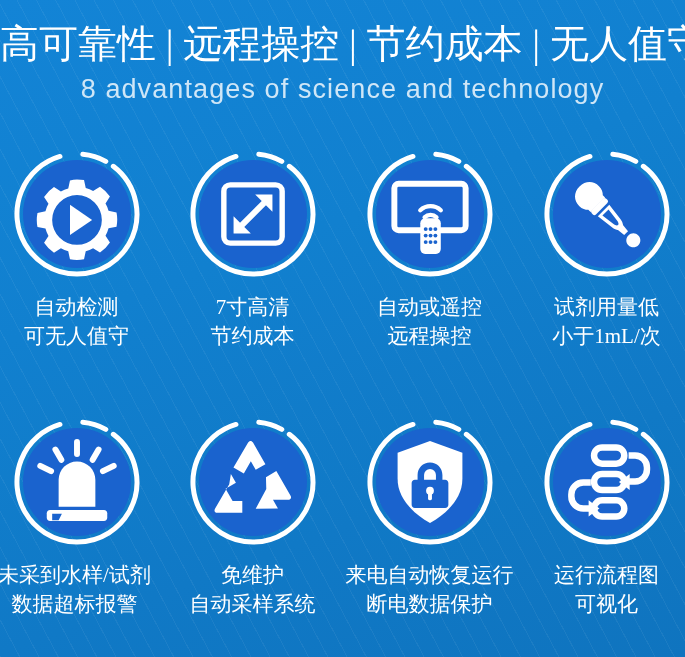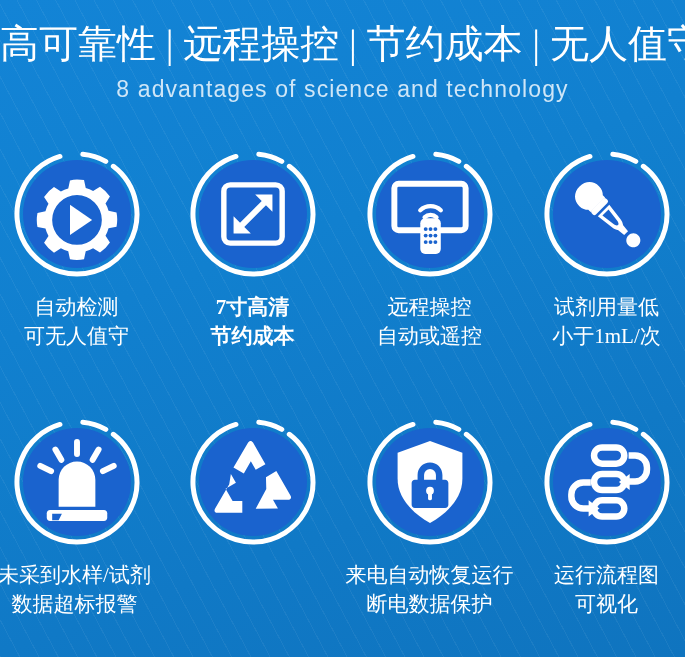--- a/index.html
+++ b/index.html
@@ -31,39 +31,39 @@
     position:absolute;top:21px;left:0;width:685px;
     font-family:"Liberation Serif","DejaVu Serif",serif;
     font-size:39px;line-height:46px;
     color:#ffffff;
     letter-spacing:0px;
     white-space:nowrap;
   }
   .subtitle{
     position:absolute;top:76px;left:0;width:685px;
     font-family:"Liberation Sans","DejaVu Sans",sans-serif;
-    font-size:23px;line-height:26px;
+    font-size:27px;line-height:26px;
     color:#cfe6f7;
     letter-spacing:1.1px;
     font-weight:300;
     white-space:nowrap;
   }
   
   .grid{
     position:absolute;top:140px;left:0;width:685px;height:517px;
   }
   .row{position:absolute;left:0;width:685px;height:250px;}
   .row-1{top:10px;}
   .row-2{top:278px;}
   .cell{
     position:absolute;top:0;width:171px;height:250px;
     text-align:center;
   }
   .cell-0{left:-9px;}
-  .cell-1{left:167px;font-weight:bold;}
+  .cell-1{left:167px;}
   .cell-2{left:344px;}
   .cell-3{left:521px;}
 
   .icon-wrap{
     position:relative;
     width:128px;height:128px;
     margin:0 auto;
   }
   .ring{
     position:absolute;top:0;left:0;width:128px;height:128px;
@@ -156,22 +156,22 @@
               <circle cx="46" cy="70" r="1.8"></circle>
                 <circle cx="50.5" cy="70" r="1.8"></circle>
                 <circle cx="55" cy="70" r="1.8"></circle>
               <circle cx="46" cy="76" r="1.8"></circle>
                 <circle cx="50.5" cy="76" r="1.8"></circle>
                 <circle cx="55" cy="76" r="1.8"></circle>
             </g>
           </svg>
         </div>
         <div class="caption">
+          <span class="ln">自动或遥控</span>
           <span class="ln">远程操控</span>
-          <span class="ln">自动或遥控</span>
         </div>
       </div>
 
       <div class="cell cell-3">
         <div class="icon-wrap">
           <svg class="ring" viewBox="0 0 128 128">
             <path d="M64 4 A60 60 0 1 1 63.9 4" fill="none" stroke="#ffffff" stroke-width="5" stroke-linecap="round" stroke-dasharray="24 9 320" stroke-dashoffset="-6"></path>
           </svg>
           <div class="disc"></div>
           <svg class="glyph" viewBox="0 0 100 100">
@@ -233,20 +233,24 @@
               <path d="M62 45.5l9.6-5.6 13.2 22.8c1.1 2 .1 3.8-2.2 3.8H68.5l4.6 8-20.6.2 9.8-18.3z"></path>
               <path d="M48.5 86.5l-9.9-17.8 19.9-.1-4.8 8.4 9 .1v11z" opacity="0"></path>
             </g>
             <g fill="#ffffff">
               <path d="M40.5 67.8h11v10.4h7.8L48.5 89 37.3 78.2h3.2z" opacity="0"></path>
             </g>
             <path fill="#ffffff" d="M55.5 66.5h13.2l-9.3 16-13.6-7.8z" opacity="0"></path>
             <path fill="#ffffff" d="M34 67.5h18v11h9L48.5 90 36 78.5h-2z" opacity="0"></path>
           </svg>
         </div>
+        <div class="caption">
+          <span class="ln">免维护</span>
+          <span class="ln">自动采样系统</span>
+        </div>
       </div>
 
       <div class="cell cell-2">
         <div class="icon-wrap">
           <svg class="ring" viewBox="0 0 128 128">
             <path d="M64 4 A60 60 0 1 1 63.9 4" fill="none" stroke="#ffffff" stroke-width="5" stroke-linecap="round" stroke-dasharray="24 9 320" stroke-dashoffset="-6"></path>
           </svg>
           <div class="disc"></div>
           <svg class="glyph" viewBox="0 0 100 100">
             <path fill="#ffffff" d="M50 12l30 11v24c0 17-12.5 31-30 41-17.5-10-30-24-30-41V23z"></path>

